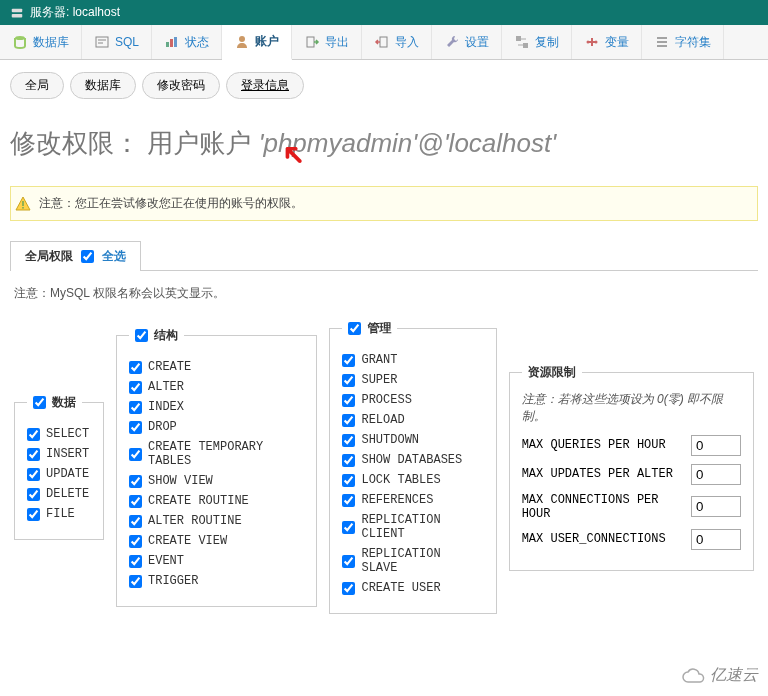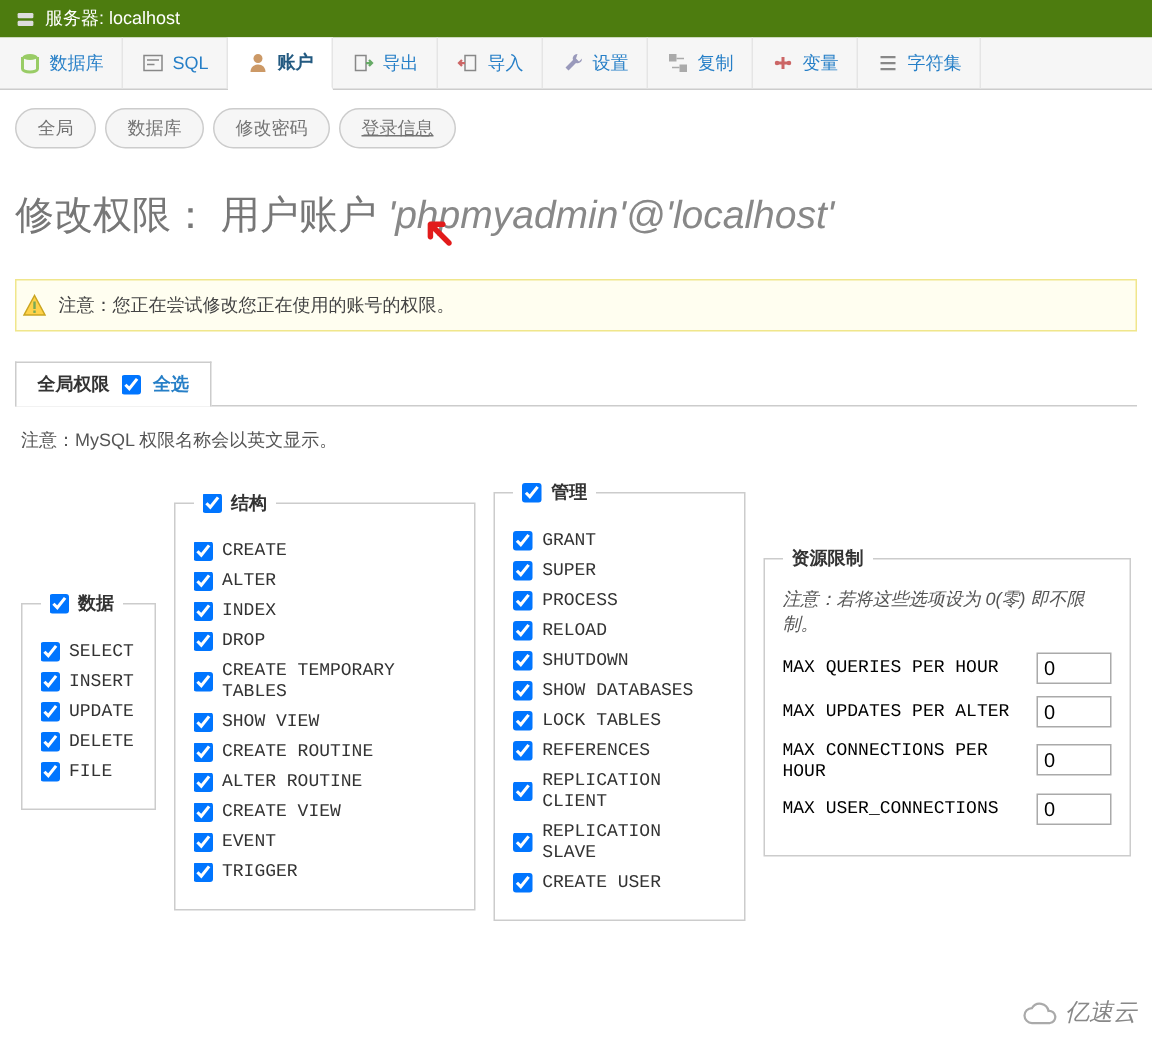--- a/index.html
+++ b/index.html
@@ -1,24 +1,24 @@
 <!DOCTYPE html>
 <html><head>
 <meta charset="utf-8">
 <style>
 * { box-sizing: border-box; margin: 0; padding: 0; }
 body { font-family: "Microsoft YaHei", Arial, sans-serif; font-size: 12px; background: #fff; width: 768px; }
-.breadcrumb { background: #4d7c0f; color: #fff; padding: 4px 10px; font-size: 12px; display: flex; align-items: center; gap: 6px; }
+.breadcrumb { background: #0f766e; color: #fff; padding: 4px 10px; font-size: 12px; display: flex; align-items: center; gap: 6px; }
 .breadcrumb svg { width: 14px; height: 14px; }
 .topnav { background: #f6f6f6; border-bottom: 1px solid #ccc; display: flex; padding: 0; }
 .topnav-item { padding: 8px 12px; display: flex; align-items: center; gap: 5px; color: #267fc7; cursor: pointer; border-right: 1px solid #e5e5e5; }
 .topnav-item.active { background: #fff; border-bottom: 2px solid #fff; margin-bottom: -1px; font-weight: bold; color: #235a81; }
 .topnav-item svg { width: 16px; height: 16px; }
 .subnav { padding: 12px 10px; display: flex; gap: 6px; align-items: center; position: relative; }
-.subnav-item { background: #f6f6f6; border: 1px solid #ccc; border-radius: 14px; padding: 4px 14px; color: #737373; cursor: pointer; }
+.subnav-item { background: #f6f6f6; border: 1px solid #ccc; border-radius: 14px; padding: 4px 14px; color: #000000; cursor: pointer; }
 .subnav-item.active { text-decoration: underline; }
 .arrow { position: absolute; left: 280px; top: 78px; font-size: 30px; color: #e21b1b; transform: rotate(225deg); }
 .page-title { padding: 15px 10px 25px; font-size: 26px; color: #777; font-weight: normal; }
 .page-title .account { font-style: italic; color: #888; }
 .notice { margin: 0 10px 20px; border: 1px solid #f0e68c; background: #fffef0; padding: 8px 4px; display: flex; align-items: center; gap: 8px; color: #444; }
 .notice-icon { width: 16px; height: 16px; }
 .section-tabs { margin: 0 10px; display: flex; align-items: center; border-bottom: 1px solid #ccc; }
 .section-tab { border: 1px solid #ccc; border-bottom: none; background: #fff; padding: 6px 14px; font-weight: bold; color: #333; display: flex; gap: 8px; align-items: center; margin-bottom: -1px; }
 .section-tab a { color: #267fc7; text-decoration: none; }
 .note-mysql { padding: 14px 14px 18px; color: #555; }
@@ -52,20 +52,28 @@
       </svg>
       <span>数据库</span>
     </div>
   <div class="topnav-item">
       <svg viewBox="0 0 16 16">
         <rect x="2" y="3" width="12" height="10" fill="none" stroke="#888"></rect>
         <path d="M4 6h8M4 9h5" stroke="#888"></path>
       </svg>
       <span>SQL</span>
     </div>
+  <div class="topnav-item">
+      <svg viewBox="0 0 16 16">
+        <rect x="2" y="8" width="3" height="5" fill="#6a8"></rect>
+        <rect x="6" y="5" width="3" height="8" fill="#c66"></rect>
+        <rect x="10" y="3" width="3" height="10" fill="#69c"></rect>
+      </svg>
+      <span>状态</span>
+    </div>
   <div class="topnav-item active">
       <svg viewBox="0 0 16 16">
         <circle cx="8" cy="5" r="3" fill="#c96"></circle>
         <path d="M3 14c0-3 2-5 5-5s5 2 5 5" fill="#c96"></path>
       </svg>
       <span>账户</span>
     </div>
   <div class="topnav-item">
       <svg viewBox="0 0 16 16">
         <rect x="3" y="3" width="7" height="10" fill="none" stroke="#888"></rect>

